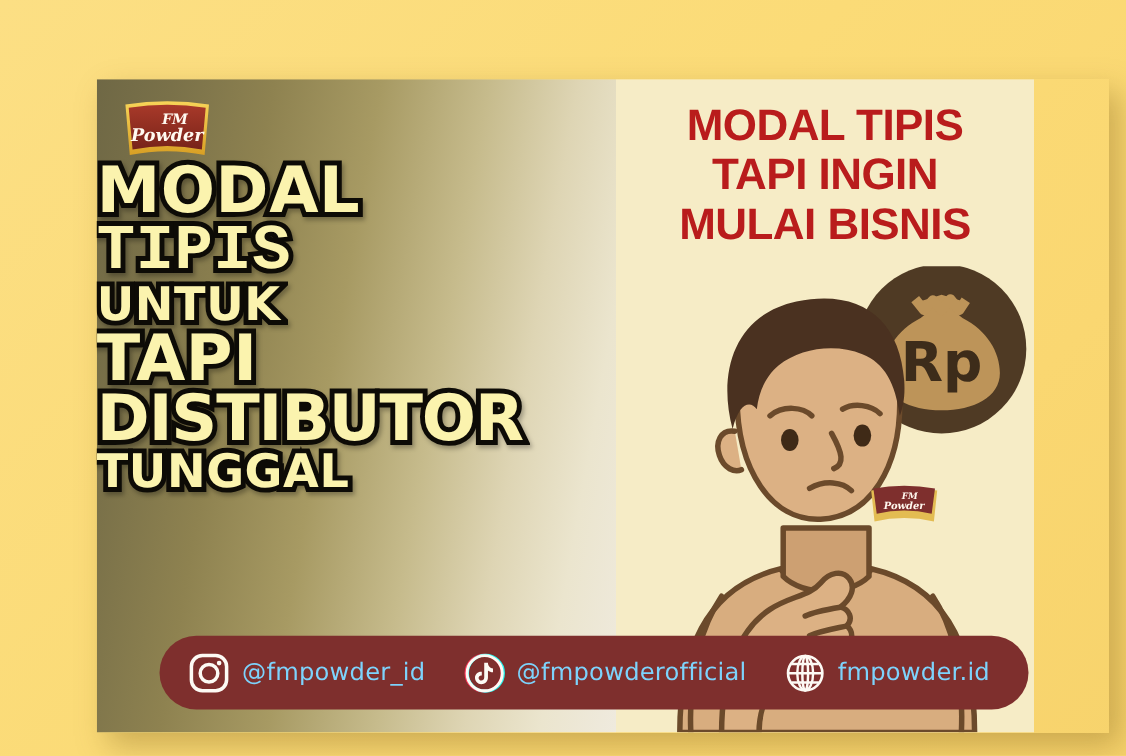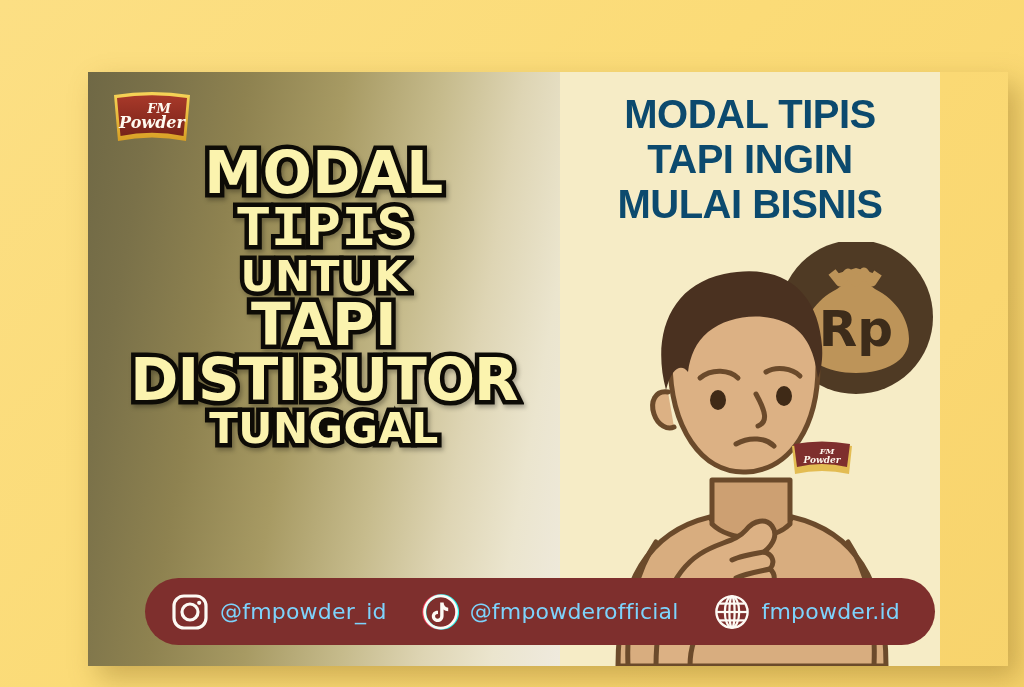--- a/index.html
+++ b/index.html
@@ -26,21 +26,20 @@
     position:relative;
     width:472px;height:100%;
     background:linear-gradient(100deg,#6f6845 0%,#7a7149 12%,#8e8250 28%,#a79a63 45%,#c6bb8c 62%,#ded5b4 76%,#ebe5ce 88%,#efeade 100%);
     flex:0 0 472px;
   }
   .brand-logo{
     position:absolute;left:20px;top:17px;width:88px;height:58px;
   }
   .headline-stack{
     position:absolute;left:0;top:74px;width:472px;
-    text-align:center;
     line-height:.96;
   }
   .hl{
     display:block;
     font-family:"DejaVu Sans", sans-serif;
     font-weight:700;
     color:#fbf3ae;
     -webkit-text-stroke:9px #0d0b06;
     paint-order:stroke fill;
     letter-spacing:.5px;
@@ -63,21 +62,21 @@
     overflow:hidden;
   }
   .sub-stack{
     position:absolute;left:0;top:22px;width:380px;
     text-align:center;line-height:1.0;
   }
   .sl{
     display:block;
     font-family:"Liberation Sans", sans-serif;
     font-weight:700;
-    color:#0c4a6e;
+    color:#b91c1c;
     font-size:40px;
     letter-spacing:-.5px;
     margin:0 0 5px 0;
   }
   .illus{
     position:absolute;left:0;top:170px;width:380px;height:424px;
   }
   
   #footer-bar{
     position:absolute;left:145px;top:578px;width:790px;height:67px;

